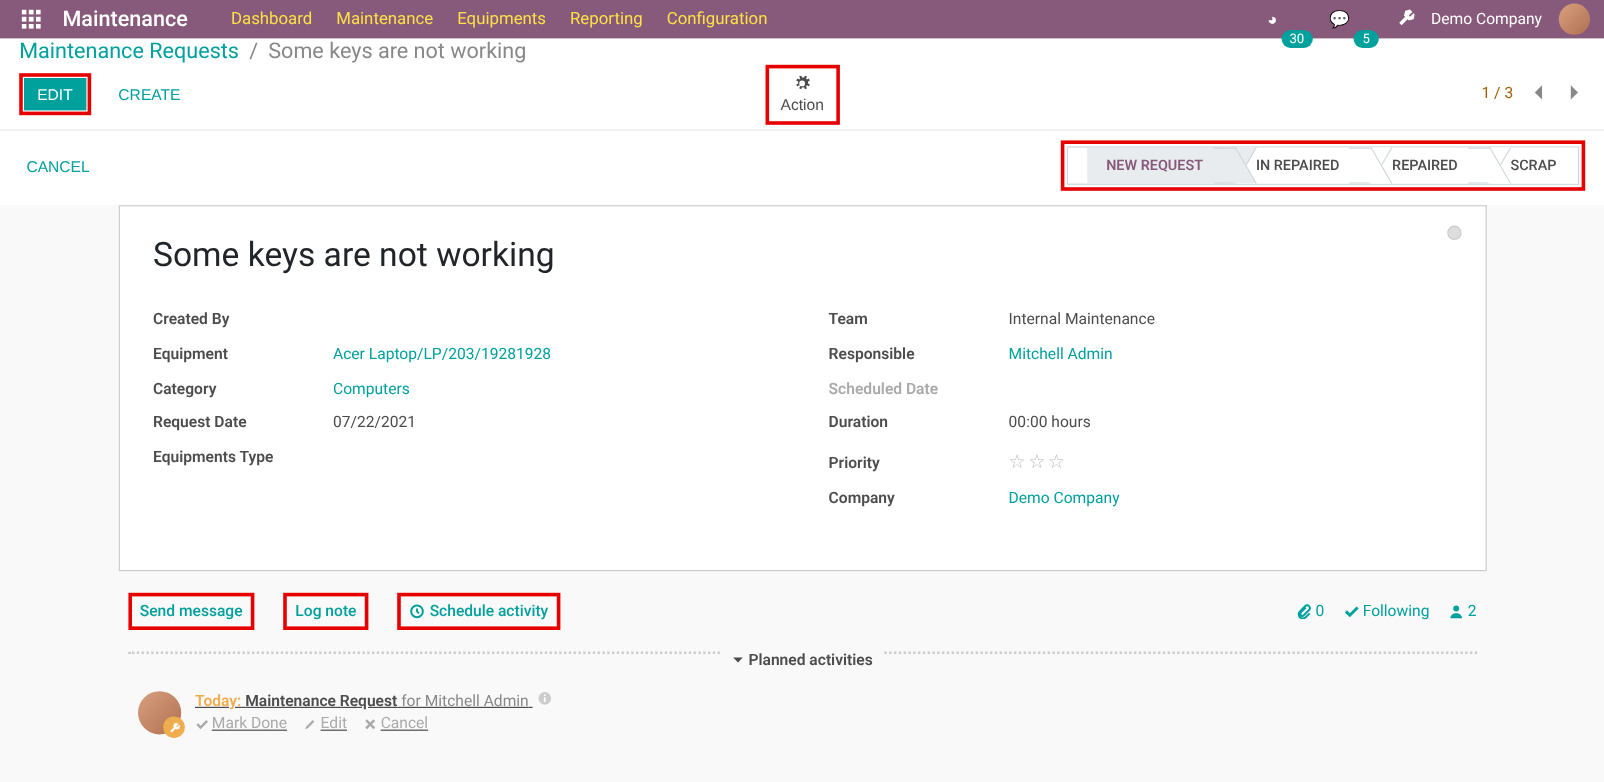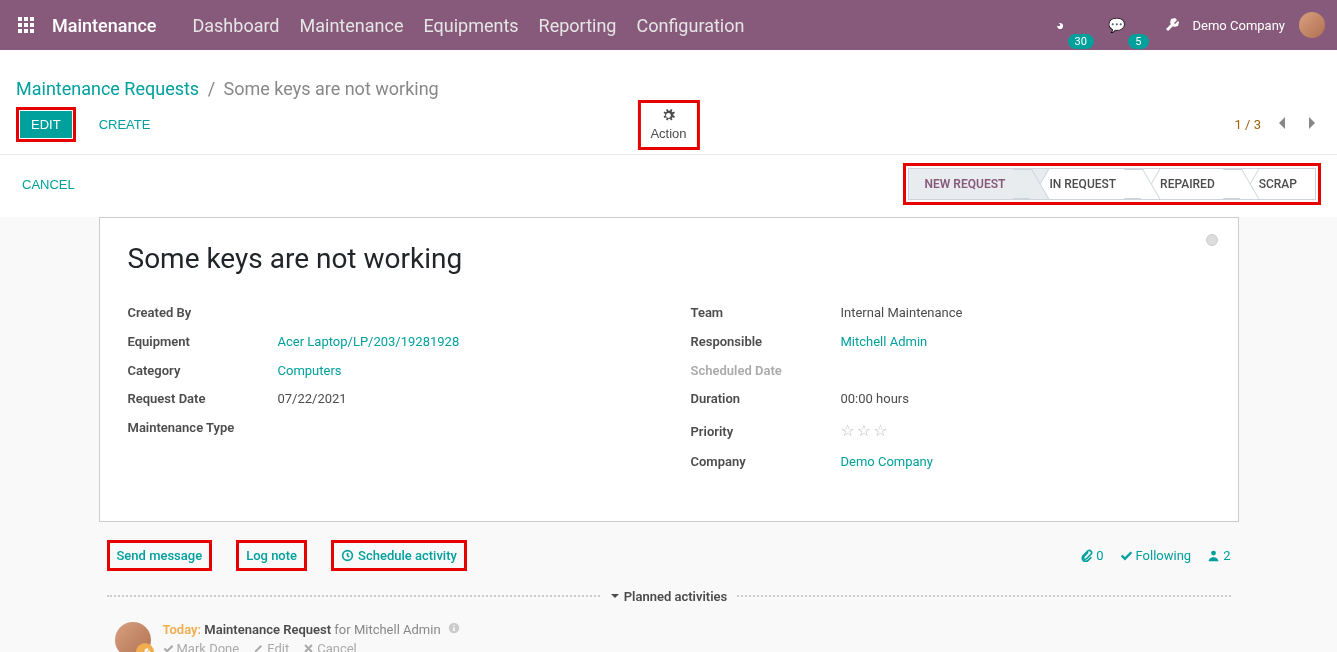--- a/index.html
+++ b/index.html
@@ -1,33 +1,33 @@
 <!DOCTYPE html>
 <html><head>
 <meta charset="utf-8">
 <style>
   * { box-sizing: border-box; margin: 0; padding: 0; }
   body { font-family: -apple-system, BlinkMacSystemFont, "Segoe UI", Roboto, "Helvetica Neue", Arial, sans-serif; font-size: 13px; color: #4c4c4c; background: #fff; }
   
   
-  .topnav { background: #875a7b; height: 50px; display: flex; align-items: center; color: #fff; padding: 0 12px; }
+  .topnav { background: #875a7b; height: 32px; display: flex; align-items: center; color: #fff; padding: 0 12px; }
   .apps-btn { width: 28px; height: 28px; display: flex; align-items: center; justify-content: center; cursor: pointer; margin-right: 12px; }
   .apps-btn svg { fill: #fff; }
   .brand { font-size: 18px; font-weight: 500; margin-right: 36px; }
   .nav-menu { display: flex; gap: 20px; }
-  .nav-item { color: #e5e5e5; cursor: pointer; font-size: 18px; }
+  .nav-item { color: #fde047; cursor: pointer; font-size: 14px; }
   .nav-right { margin-left: auto; display: flex; align-items: center; gap: 14px; }
   .badge-wrap { display: flex; align-items: center; gap: 3px; cursor: pointer; }
   .badge-pill { background: #00a09d; border-radius: 10px; padding: 1px 7px; font-size: 11px; color: #fff; margin-top: 32px; }
   .tool-icon { cursor: pointer; }
   .company-name { font-size: 13px; cursor: pointer; }
   .avatar { width: 26px; height: 26px; border-radius: 50%; background: linear-gradient(135deg,#d8a080,#b07050); cursor: pointer; }
   
   
-  .breadcrumb-row { padding: 28px 16px 0; display: flex; align-items: center; }
+  .breadcrumb-row { padding: 0 16px 0; display: flex; align-items: center; }
   .breadcrumb { font-size: 18px; color: #5d5d5d; }
   .breadcrumb .bc-link { color: #00a09d; cursor: pointer; }
   .breadcrumb .bc-sep { color: #888; margin: 0 4px; }
   .breadcrumb .bc-active { color: #888; }
   
   
   .cp { display: flex; align-items: center; padding: 8px 16px 12px; border-bottom: 1px solid #e9ecef; }
   .cp-left { display: flex; align-items: center; gap: 12px; }
   .btn { border: 1px solid transparent; padding: 5px 10px; font-size: 13px; cursor: pointer; border-radius: 0; text-transform: uppercase; }
   .btn-primary { background: #00a09d; color: #fff; font-weight: 500; }
@@ -39,21 +39,21 @@
   .pager-arrow { cursor: pointer; color: #888; padding: 0 4px; font-size: 16px; }
   
   
   .redbox { border: 3px solid #e60000; display: inline-block; padding: 1px; }
   .redbox-tight { border: 3px solid #e60000; }
   
   
   .statusrow { display: flex; align-items: center; padding: 8px 16px 0; }
   .cancel-btn { color: #00a09d; font-weight: 500; font-size: 13px; text-transform: uppercase; cursor: pointer; border: none; background: none; padding: 4px 6px; }
   .statusbar-wrap { margin-left: auto; }
-  .statusbar { display: flex; border: 1px solid #ced4da; }
+  .statusbar { display: flex; border: 1px solid #ced4da; padding-left: 16px; }
   .status-step { position: relative; padding: 8px 18px 8px 26px; font-size: 12px; font-weight: 500; color: #4c4c4c; cursor: pointer; background: #fff; }
   .status-step:first-child { padding-left: 16px; }
   .status-step::after { content: ''; position: absolute; right: -9px; top: 0; bottom: 0; width: 18px; background: inherit; border-right: 1px solid #ced4da; border-top: 1px solid #ced4da; transform: skewX(30deg); transform-origin: top; z-index: 1; }
   .status-step::before { content: ''; position: absolute; right: -9px; top: 0; bottom: 0; width: 18px; background: inherit; border-right: 1px solid #ced4da; border-bottom: 1px solid #ced4da; transform: skewX(-30deg); transform-origin: bottom; z-index: 1; }
   .status-step:last-child::after, .status-step:last-child::before { display: none; }
   .status-step.active { background: #e9ecef; color: #875a7b; font-weight: 600; }
   .status-step span { position: relative; z-index: 2; }
   
   
   .form-container { padding: 0 16px 24px; background: #f9f9f9; }
@@ -71,28 +71,28 @@
   .star { color: #bbb; font-size: 16px; cursor: pointer; }
   
   
   .chatter { max-width: 1140px; margin: 0 auto; padding: 12px 8px 40px; }
   .chatter-top { display: flex; align-items: center; padding: 6px 0 12px; }
   .chatter-btns { display: flex; gap: 24px; }
   .chatter-btn { color: #00a09d; font-weight: 500; font-size: 13px; cursor: pointer; padding: 4px 6px; display: inline-flex; align-items: center; gap: 4px; }
   .chatter-right { margin-left: auto; display: flex; align-items: center; gap: 16px; font-size: 13px; color: #00a09d; }
   .chatter-right .item { display: inline-flex; align-items: center; gap: 3px; cursor: pointer; }
   
-  .activity-divider { display: flex; align-items: center; margin: 6px 0 14px; }
+  .activity-divider { display: flex; align-items: flex-start; margin: 6px 0 14px; }
   .activity-divider .line { flex: 1; border-top: 2px dotted #ccc; }
   .activity-divider .label { padding: 0 10px; color: #4c4c4c; font-weight: 600; font-size: 13px; display: flex; align-items: center; gap: 4px; cursor: pointer; }
   
   .activity-item { display: flex; gap: 12px; padding: 4px 8px; }
   .activity-avatar { width: 36px; height: 36px; border-radius: 50%; background: linear-gradient(135deg,#d8a080,#b07050); position: relative; flex: 0 0 auto; }
   .activity-avatar .type-dot { position: absolute; bottom: -3px; right: -3px; width: 18px; height: 18px; border-radius: 50%; background: #f0ad4e; display: flex; align-items: center; justify-content: center; color: #fff; font-size: 10px; }
-  .activity-body { flex: 1; }
+  .activity-body { flex: 1; text-decoration: underline; }
   .activity-line { font-size: 13px; color: #888; }
   .activity-line .today { color: #f0ad4e; font-weight: 600; }
   .activity-line .atitle { color: #4c4c4c; font-weight: 600; }
   .activity-actions { margin-top: 4px; display: flex; gap: 14px; color: #aaa; font-size: 13px; }
   .activity-actions span { cursor: pointer; display: inline-flex; align-items: center; gap: 3px; }
 </style>
 </head>
 <body>
 
 <div class="topnav">
@@ -172,21 +172,21 @@
         </svg>
     </span>
   </div>
 </div>
 
 <div class="statusrow">
   <button class="cancel-btn">CANCEL</button>
   <span class="statusbar-wrap redbox-tight" style="padding:2px;">
     <div class="statusbar">
       <div class="status-step active"><span>NEW REQUEST</span></div>
-      <div class="status-step"><span>IN REQUEST</span></div>
+      <div class="status-step"><span>IN REPAIRED</span></div>
       <div class="status-step"><span>REPAIRED</span></div>
       <div class="status-step"><span>SCRAP</span></div>
     </div>
   </span>
 </div>
 
 <div class="form-container">
   <div class="form-sheet">
     <div class="kanban-dot"></div>
     <h1 class="sheet-title">Some keys are not working</h1>
@@ -202,21 +202,21 @@
           </div>
         <div class="form-row">
             <div class="form-label">Category</div>
             <div class="form-value link">Computers</div>
           </div>
         <div class="form-row">
             <div class="form-label">Request Date</div>
             <div class="form-value">07/22/2021</div>
           </div>
         <div class="form-row">
-            <div class="form-label">Maintenance Type</div>
+            <div class="form-label">Equipments Type</div>
           </div>
       </div>
       <div class="form-col">
         <div class="form-row">
             <div class="form-label">Team</div>
             <div class="form-value">Internal Maintenance</div>
           </div>
         <div class="form-row">
             <div class="form-label">Responsible</div>
             <div class="form-value link">Mitchell Admin</div>

